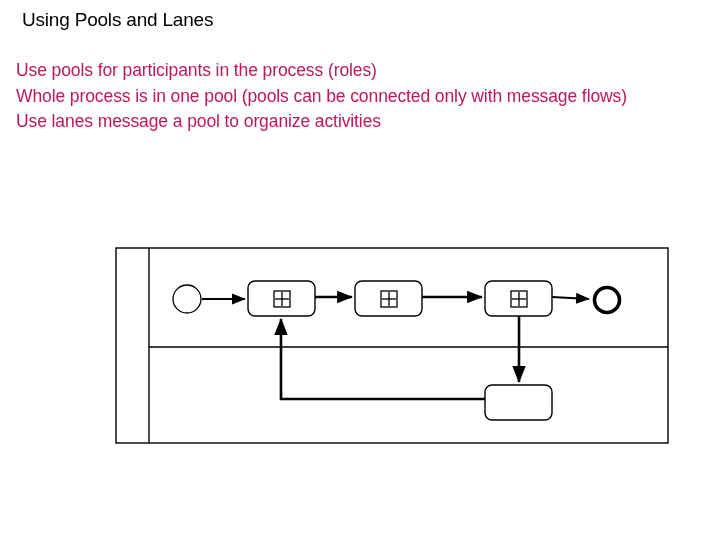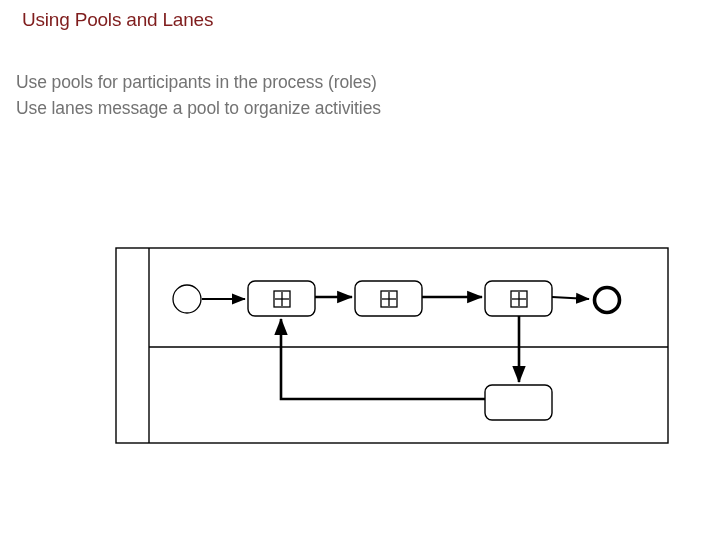--- a/index.html
+++ b/index.html
@@ -15,38 +15,37 @@
     font-family: "Liberation Sans", sans-serif;
   }
 
   
   #slide-title {
     position: absolute;
     left: 22px;
     top: 8px;
     font-size: 19px;
     line-height: 24px;
-    color: #7f1d1d;
+    color: #000000;
     font-family: "Liberation Sans", sans-serif;
     letter-spacing: -0.2px;
     white-space: nowrap;
   }
 
   
   #body-text {
     position: absolute;
     left: 16px;
     top: 58px;
     width: 690px;
-    color: #737373;
+    color: #be185d;
     font-size: 17.5px;
     line-height: 25.5px;
     font-family: "Liberation Sans", sans-serif;
     letter-spacing: -0.1px;
-    margin-top: 12px;
   }
   #body-text .para {
     margin: 0;
     padding-left: 28px;
     text-indent: -28px;
   }
 
   
   #bpmn-diagram {
     position: absolute;
@@ -58,20 +57,21 @@
   }
   #bpmn-diagram * { pointer-events: auto; }
 </style>
 </head>
 <body>
 
 <div id="slide-title">Using Pools and Lanes</div>
 
 <div id="body-text">
   <p class="para">Use pools for participants in the process (roles)</p>
+  <p class="para">Whole process is in one pool (pools can be connected only with message flows)</p>
   <p class="para">Use lanes message a pool to organize activities</p>
 </div>
 
 <svg id="bpmn-diagram" viewBox="0 0 720 540">
   <defs>
     <marker id="arrowhead" markerWidth="7" markerHeight="7" refX="6.2" refY="3" orient="auto" markerUnits="strokeWidth">
       <path d="M0,0.4 L6.6,3 L0,5.6 z" fill="#000000"></path>
     </marker>
   </defs>
 

